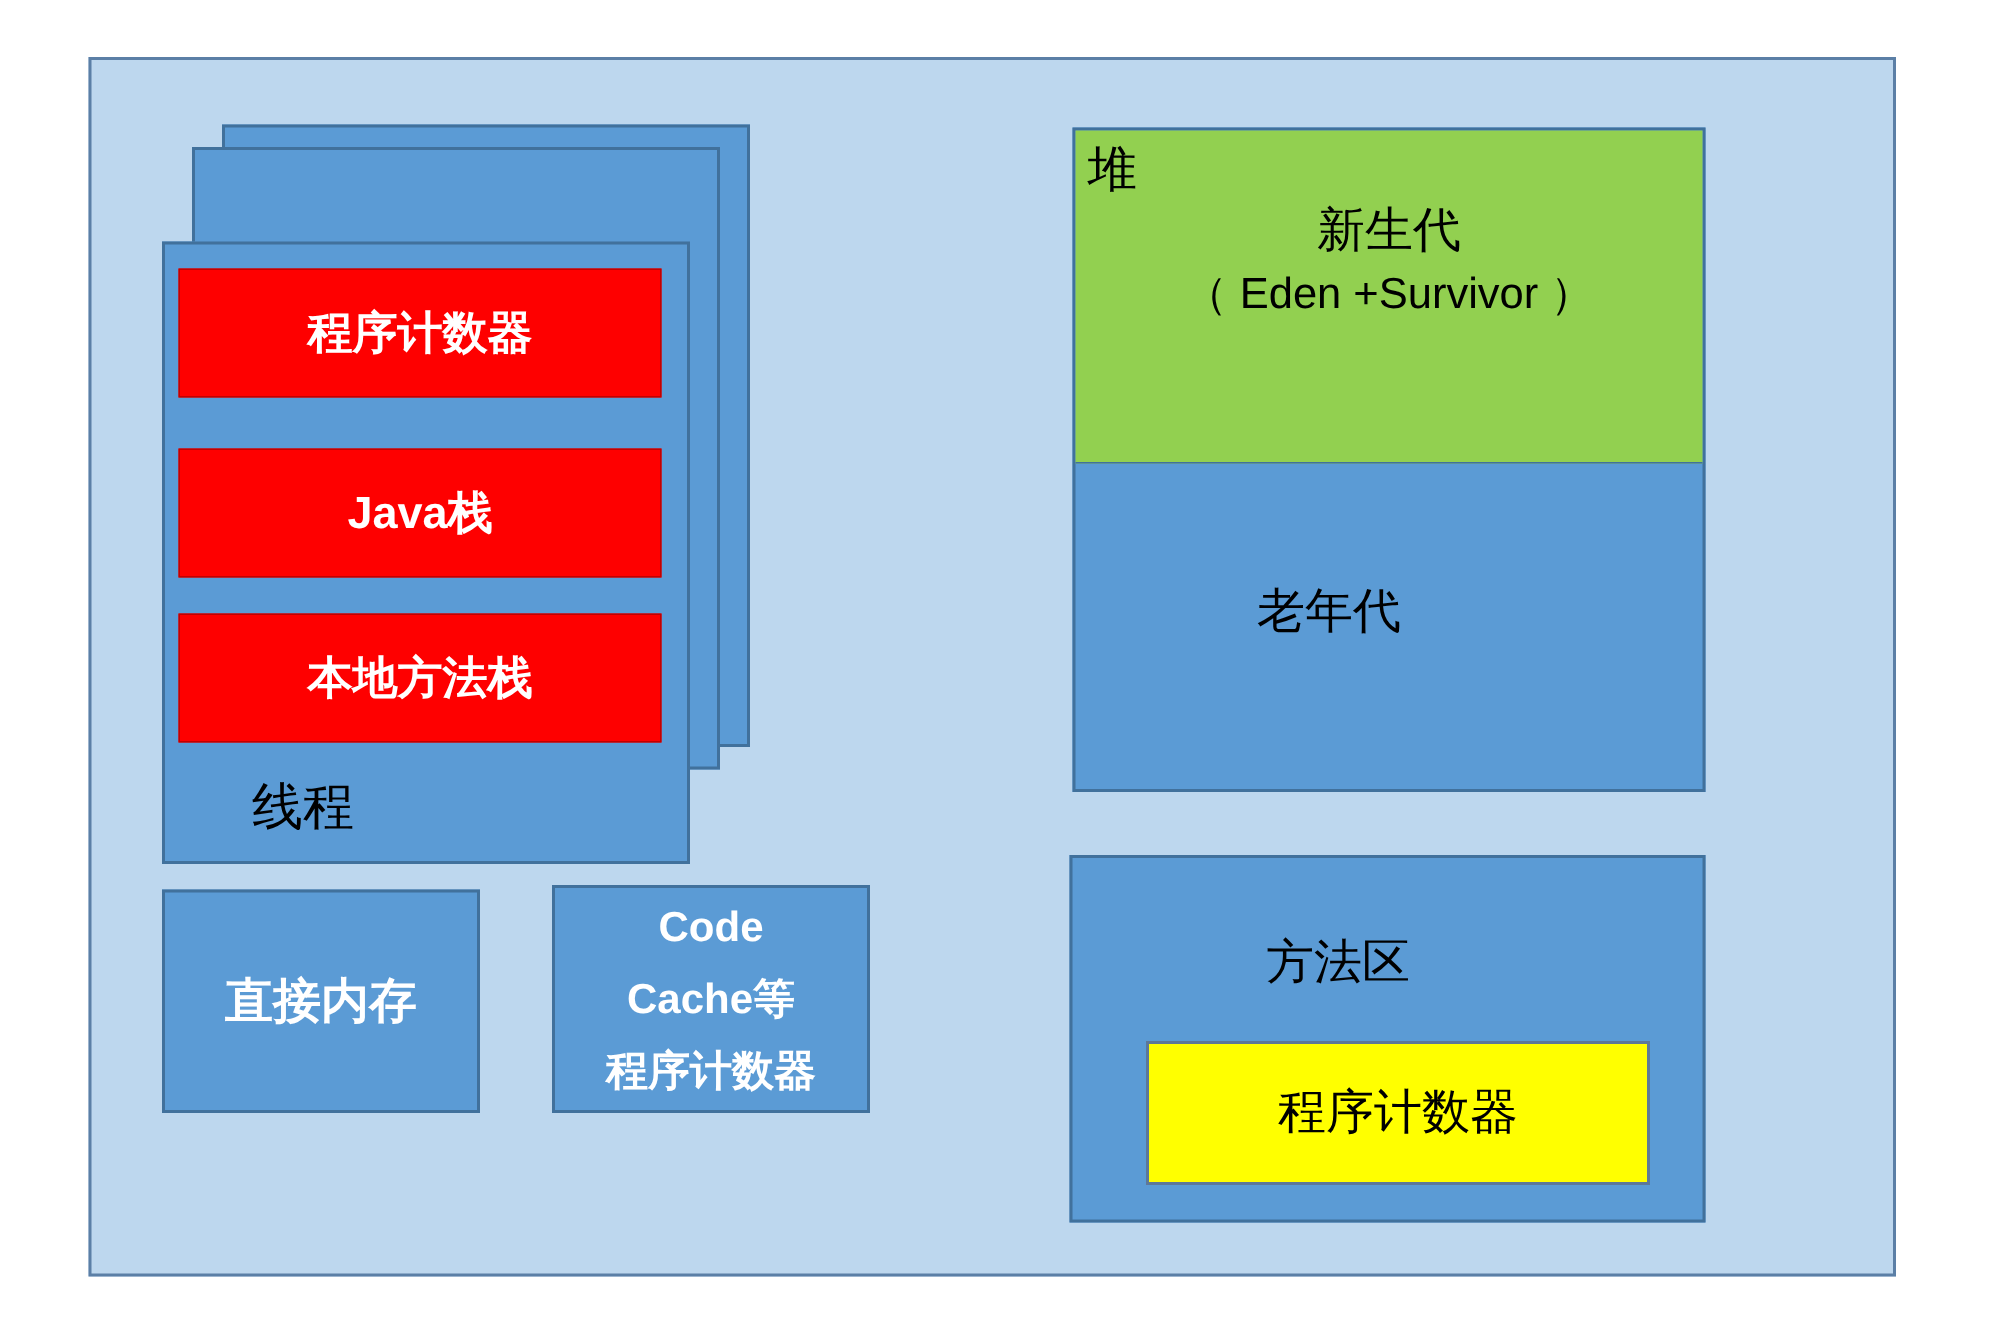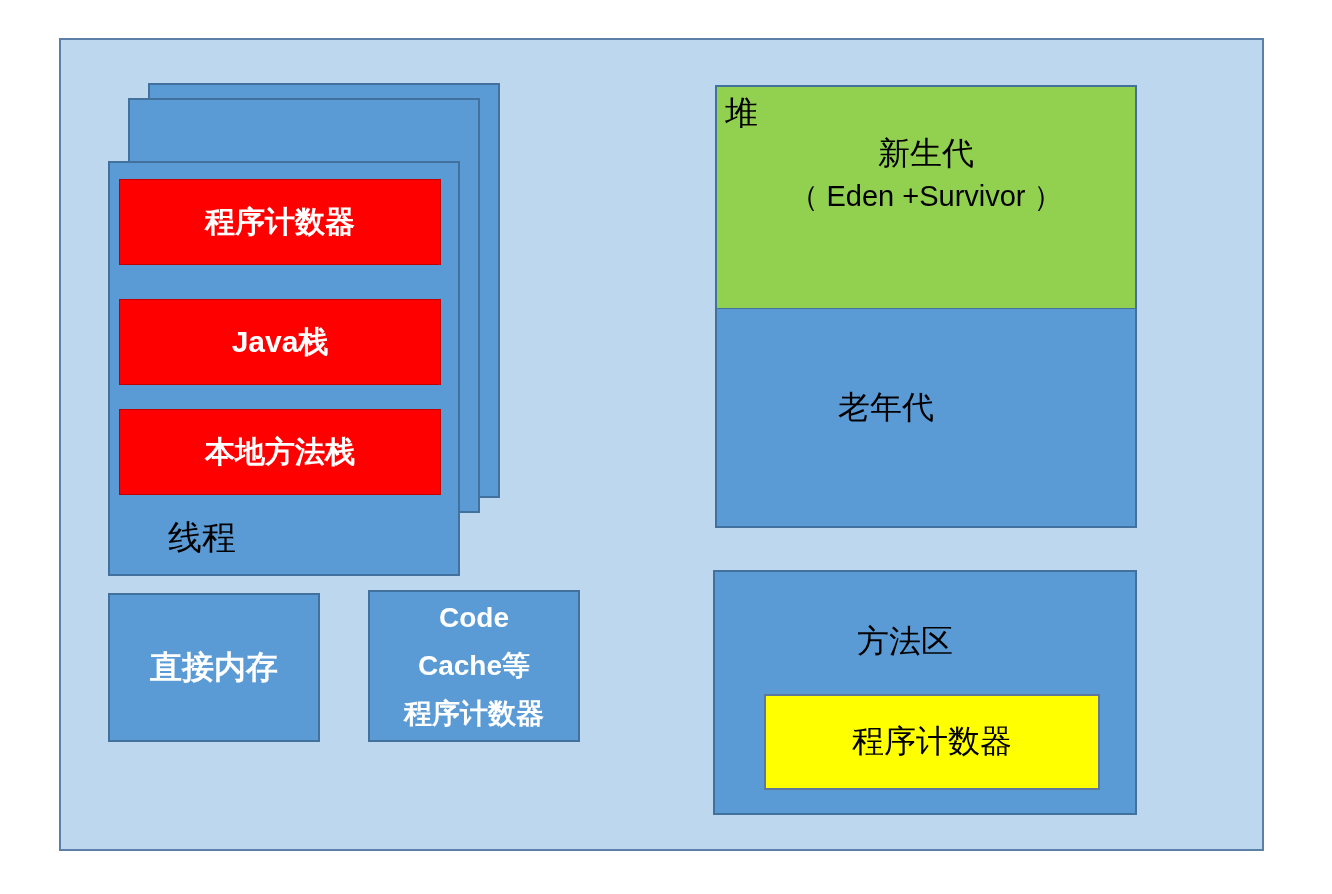--- a/index.html
+++ b/index.html
@@ -32,21 +32,21 @@
   .young-text{position:absolute;left:0;top:44px;width:100%;text-align:center;color:#000;}
   .young-line1{font-size:32px;line-height:44px;}
   .young-line2{font-size:29px;line-height:42px;}
   .old{position:absolute;left:0;top:222px;width:100%;height:198px;
        display:flex;align-items:center;justify-content:center;
        color:#000;font-size:32px;padding-right:80px;box-sizing:border-box;}
 
   
   .method{position:absolute;left:652px;top:530px;width:424px;height:245px;
           background:#5B9BD5;border:2px solid #41719C;box-sizing:border-box;}
-  .method-title{position:absolute;left:13px;top:48px;width:100%;text-align:center;
+  .method-title{position:absolute;left:0;top:48px;width:100%;text-align:center;
                 color:#000;font-size:32px;padding-right:66px;box-sizing:border-box;}
   .constpool{position:absolute;left:49px;top:122px;width:336px;height:96px;
              background:#FFFF00;border:2px solid #5D7899;box-sizing:border-box;
              display:flex;align-items:center;justify-content:center;
              color:#000;font-size:32px;}
 
   
   .bluebox{position:absolute;background:#5B9BD5;border:2px solid #41719C;box-sizing:border-box;
            display:flex;align-items:center;justify-content:center;color:#fff;font-weight:700;}
   .direct{left:47px;top:553px;width:212px;height:149px;font-size:32px;}

